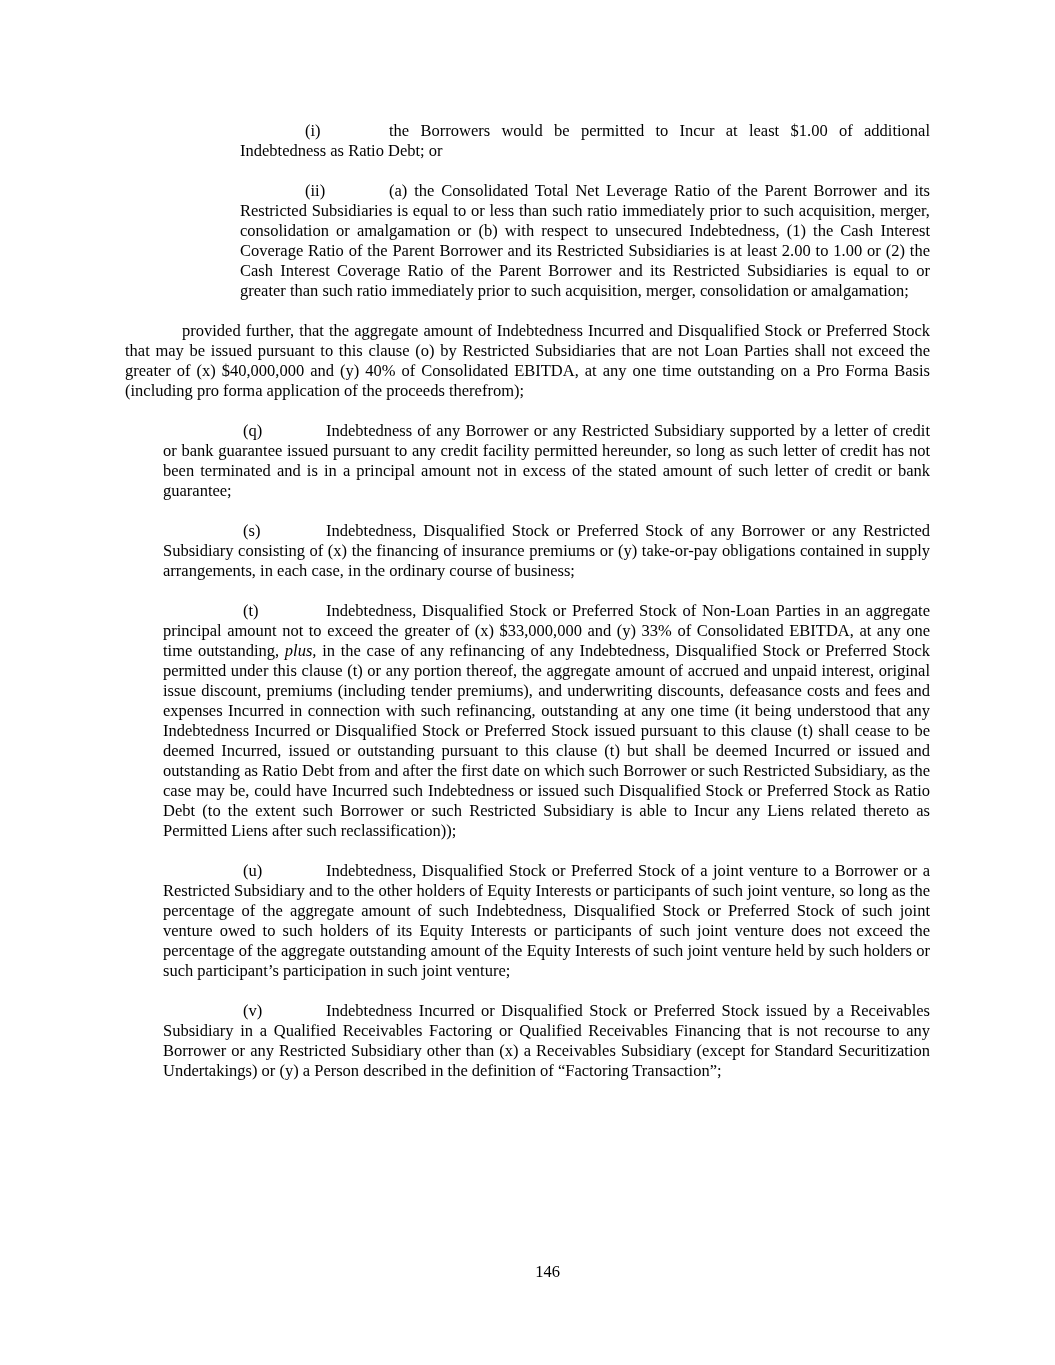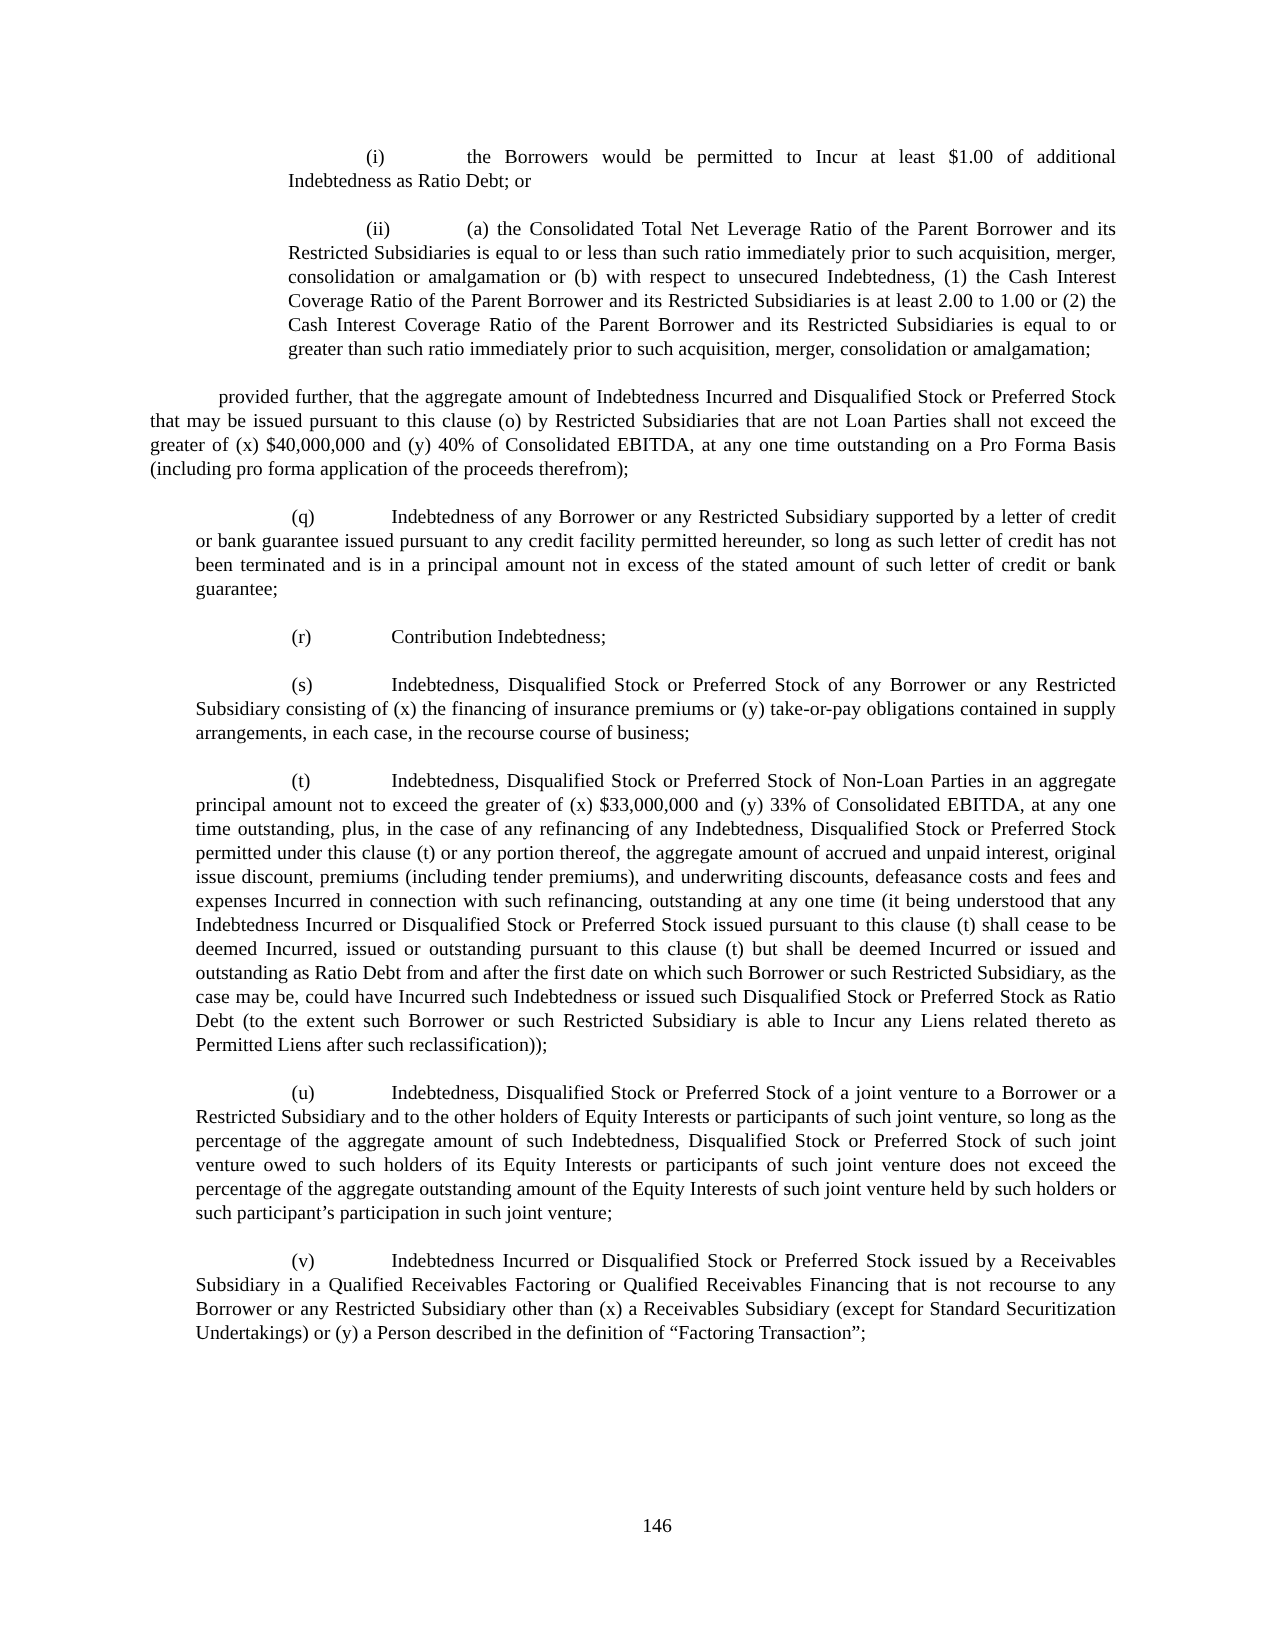--- a/index.html
+++ b/index.html
@@ -26,21 +26,21 @@
   .proviso   { margin-left: 125px; text-indent: 57px; }
   .letter    { margin-left: 163px; text-indent: 80px; }
   .clause-label {
     display: inline-block;
     text-indent: 0;
     vertical-align: baseline;
   }
   .romanette .clause-label { width: 84px; }
   .letter    .clause-label { width: 83px; }
   .u { }
-  .it { }
+  .it { font-style: italic; }
   .page-number {
     position: absolute;
     top: 1262px;
     left: 0;
     width: 100%;
     text-align: center;
     text-indent: 0;
     margin-left: 20px;
   }
 </style>
@@ -59,26 +59,23 @@
 
   <div class="para proviso">
     <span class="u">provided</span> <span class="u">further</span><span>, that the aggregate amount of Indebtedness Incurred and Disqualified Stock or Preferred Stock that may be issued pursuant to this clause (o) by Restricted Subsidiaries that are not Loan Parties shall not exceed the greater of (x) $40,000,000 and (y) 40% of Consolidated EBITDA, at any one time outstanding on a Pro Forma Basis (including pro forma application of the proceeds therefrom);</span>
   </div>
 
 
   <div class="para letter">
     <span class="clause-label">(q)</span><span>Indebtedness of any Borrower or any Restricted Subsidiary supported by a letter of credit or bank guarantee issued pursuant to any credit facility permitted hereunder, so long as such letter of credit has not been terminated and is in a principal amount not in excess of the stated amount of such letter of credit or bank guarantee;</span>
   </div>
 
-  <div class="para letter">
-    <span class="clause-label">(r)</span><span>Contribution Indebtedness;</span>
-  </div>
 
   <div class="para letter">
-    <span class="clause-label">(s)</span><span>Indebtedness, Disqualified Stock or Preferred Stock of any Borrower or any Restricted Subsidiary consisting of (x) the financing of insurance premiums or (y) take-or-pay obligations contained in supply arrangements, in each case, in the recourse course of business;</span>
+    <span class="clause-label">(s)</span><span>Indebtedness, Disqualified Stock or Preferred Stock of any Borrower or any Restricted Subsidiary consisting of (x) the financing of insurance premiums or (y) take-or-pay obligations contained in supply arrangements, in each case, in the ordinary course of business;</span>
   </div>
 
   <div class="para letter">
     <span class="clause-label">(t)</span><span>Indebtedness, Disqualified Stock or Preferred Stock of Non-Loan Parties in an aggregate principal amount not to exceed the greater of (x) $33,000,000 and (y) 33% of Consolidated EBITDA, at any one time outstanding, </span><span class="it">plus,</span><span> in the case of any refinancing of any Indebtedness, Disqualified Stock or Preferred Stock permitted under this clause (t) or any portion thereof, the aggregate amount of accrued and unpaid interest, original issue discount, premiums (including tender premiums), and underwriting discounts, defeasance costs and fees and expenses Incurred in connection with such refinancing, outstanding at any one time (it being understood that any Indebtedness Incurred or Disqualified Stock or Preferred Stock issued pursuant to this clause (t) shall cease to be deemed Incurred, issued or outstanding pursuant to this clause (t) but shall be deemed Incurred or issued and outstanding as Ratio Debt from and after the first date on which such Borrower or such Restricted Subsidiary, as the case may be, could have Incurred such Indebtedness or issued such Disqualified Stock or Preferred Stock as Ratio Debt (to the extent such Borrower or such Restricted Subsidiary is able to Incur any Liens related thereto as Permitted Liens after such reclassification));</span>
   </div>
 
   <div class="para letter">
     <span class="clause-label">(u)</span><span>Indebtedness, Disqualified Stock or Preferred Stock of a joint venture to a Borrower or a Restricted Subsidiary and to the other holders of Equity Interests or participants of such joint venture, so long as the percentage of the aggregate amount of such Indebtedness, Disqualified Stock or Preferred Stock of such joint venture owed to such holders of its Equity Interests or participants of such joint venture does not exceed the percentage of the aggregate outstanding amount of the Equity Interests of such joint venture held by such holders or such participant’s participation in such joint venture;</span>
   </div>
 

